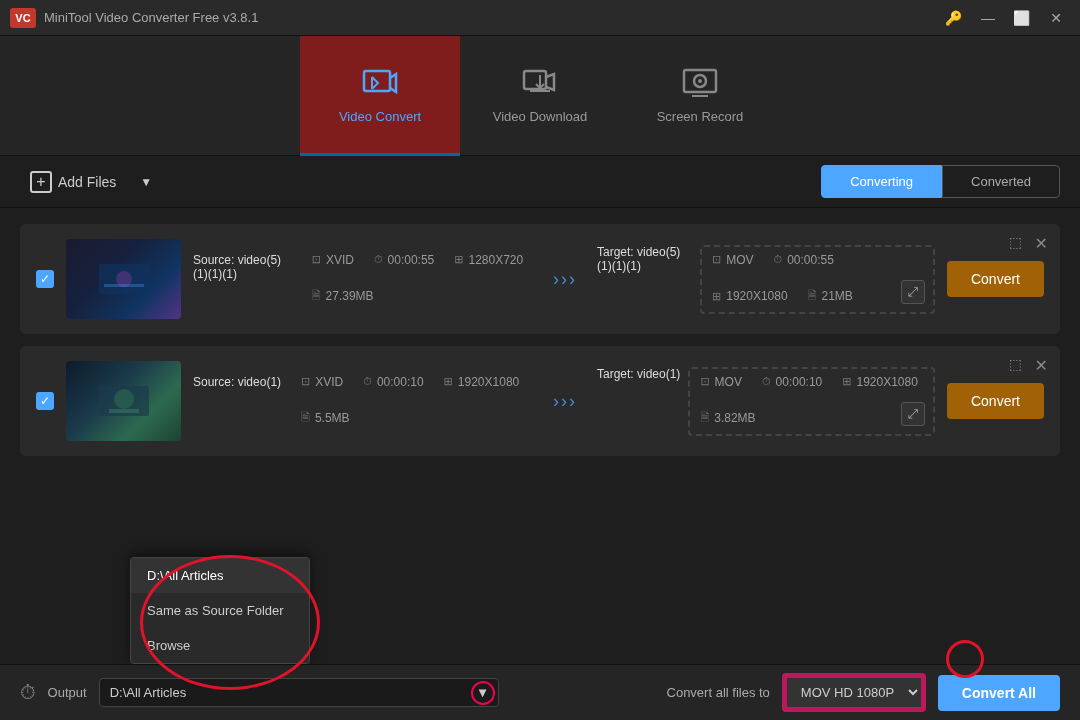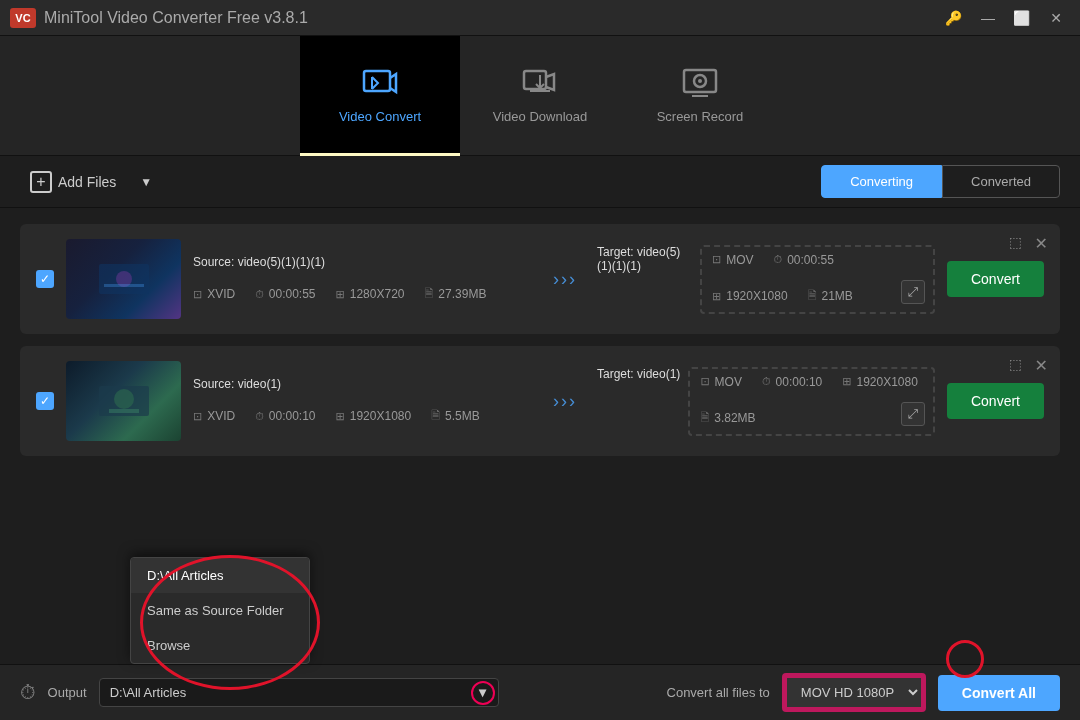--- a/index.html
+++ b/index.html
@@ -23,21 +23,21 @@
       border-bottom: 1px solid #111;
     }
     .title-bar-icon {
       width: 26px; height: 20px;
       background: #c0392b;
       border-radius: 3px;
       display: flex; align-items: center; justify-content: center;
       font-size: 11px; color: white; font-weight: bold; margin-right: 8px;
     }
     .title-bar-text {
-      font-size: 16px; color: #aaa; flex: 1;
+      font-size: 13px; color: #aaa; flex: 1;
     }
     .title-bar-controls {
       display: flex; gap: 6px;
     }
     .title-bar-btn {
       width: 28px; height: 24px;
       background: transparent;
       border: none; cursor: pointer;
       color: #aaa; font-size: 14px;
       display: flex; align-items: center; justify-content: center;
@@ -59,22 +59,22 @@
       width: 160px; height: 120px;
       cursor: pointer;
       color: #999;
       font-size: 13px;
       gap: 8px;
       border-bottom: 3px solid transparent;
       transition: background 0.2s;
     }
     .nav-tab.active {
       color: #4da6ff;
-      border-bottom: 3px solid #fef9c3;
-      background: #000000;
+      border-bottom: 3px solid #0369a1;
+      background: #7f1d1d;
     }
     .nav-tab svg { width: 36px; height: 36px; }
 
     
     .toolbar {
       background: #1e1e1e;
       height: 52px;
       display: flex;
       align-items: center;
       padding: 0 20px;
@@ -171,22 +171,22 @@
       width: 100%; height: 100%;
       display: flex; align-items: center; justify-content: center;
     }
     
     .thumb1 { background: linear-gradient(135deg, #1a1a2e 0%, #16213e 40%, #0f3460 70%, #533483 100%); }
     .thumb2 { background: linear-gradient(135deg, #0d1b2a 0%, #1b3a4b 40%, #2d6a4f 70%, #1b4332 100%); }
 
     .file-info {
       flex: 1;
       display: flex;
-      flex-direction: column;
-      gap: 12px;
+      flex-direction: row;
+      gap: 20px;
     }
     .file-info-label {
       font-size: 12px; color: #aaa; margin-bottom: 4px;
     }
     .file-info-label span { color: #ddd; }
     .file-meta {
       display: flex; gap: 20px; flex-wrap: wrap;
     }
     .meta-item {
       display: flex; align-items: center; gap: 5px;
@@ -222,21 +222,21 @@
     .target-resize-btn {
       position: absolute; bottom: 8px; right: 8px;
       background: #333; border: 1px solid #555;
       border-radius: 3px; color: #aaa;
       font-size: 13px; cursor: pointer;
       width: 24px; height: 24px;
       display: flex; align-items: center; justify-content: center;
     }
 
     .convert-btn {
-      background: #15803d;
+      background: #a16207;
       border: none;
       color: #fff;
       padding: 10px 24px;
       border-radius: 4px;
       cursor: pointer;
       font-size: 14px;
       font-weight: 500;
       white-space: nowrap;
       flex-shrink: 0;
     }

